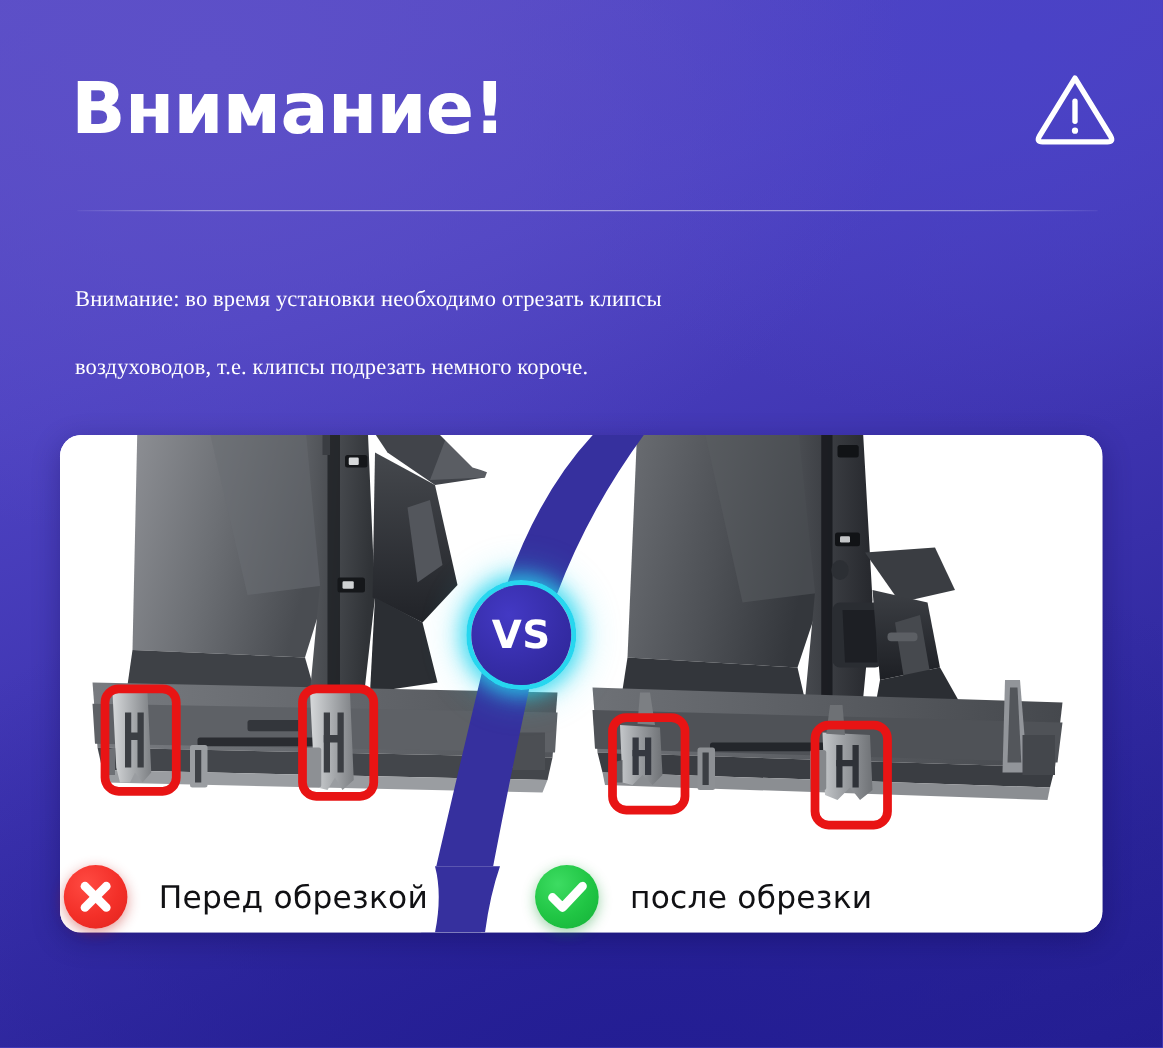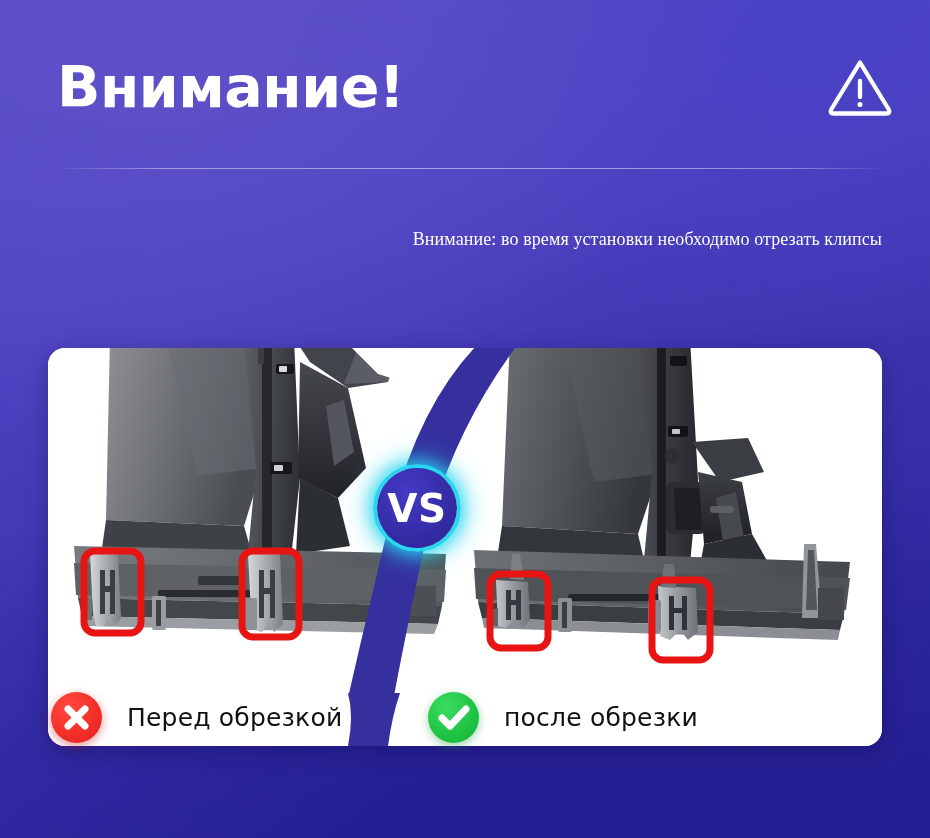--- a/index.html
+++ b/index.html
@@ -11,21 +11,20 @@
   }
 
   #page {
     position:relative;
     width:930px; height:838px;
     background:
       radial-gradient(ellipse 900px 620px at 18% 6%, #5d50c8 0%, rgba(93,80,200,0) 62%),
       radial-gradient(ellipse 700px 520px at 88% 4%, #4a42c6 0%, rgba(74,66,198,0) 60%),
       radial-gradient(ellipse 1100px 700px at 55% 104%, #231d93 0%, rgba(35,29,147,0) 66%),
       linear-gradient(160deg, #5b4ec6 0%, #4e43c2 28%, #3c32ae 58%, #2b2599 85%, #241e92 100%);
-    text-align: right;
   }
 
   
   .hdr { position:absolute; left:0; top:0; width:930px; height:170px; }
   .title {
     position:absolute; left:57px; top:58px;
     font-size:57px; font-weight:bold; color:#ffffff;
     letter-spacing:-0.5px; line-height:1.05;
     font-family:"DejaVu Sans","Liberation Sans",sans-serif;
   }
@@ -70,21 +69,21 @@
     position:absolute; inset:0; border-radius:50%;
     border:4px solid #27d6ef;
     box-shadow:0 0 14px 4px rgba(39,214,239,.72), 0 0 26px 9px rgba(39,214,239,.34), inset 0 0 7px rgba(39,214,239,.5);
   }
   .vs-core {
     position:absolute; inset:4px; border-radius:50%;
     background:radial-gradient(circle at 38% 30%, #4339c4 0%, #352ca6 58%, #2c2494 100%);
     display:flex; align-items:center; justify-content:center;
   }
   .vs-core span {
-    color:#fff; font-size:39px; font-weight:bold; letter-spacing:.5px;
+    color:#fff; font-size:31px; font-weight:bold; letter-spacing:.5px;
     font-family:"DejaVu Sans","Liberation Sans",sans-serif;
   }
 
   
   .lbl { position:absolute; display:flex; align-items:center; }
   .lbl.bad  { left:51px;  top:692px; }
   .lbl.good { left:428px; top:692px; }
 
   .badge { width:51px; height:51px; border-radius:50%; position:relative; flex:0 0 auto; }
   .badge.red   { background:radial-gradient(circle at 36% 30%, #ff4a42 0%, #f32f28 55%, #e0231d 100%); box-shadow:0 3px 10px rgba(190,25,20,.45); }
@@ -108,20 +107,21 @@
       <path d="M34 6.5 L62.5 53 Q65 57.5 60 57.5 L8 57.5 Q3 57.5 5.5 53 Z" fill="none" stroke="#ffffff" stroke-width="4.3" stroke-linejoin="round"></path>
       <line x1="34" y1="25" x2="34" y2="41" stroke="#ffffff" stroke-width="4.3" stroke-linecap="round"></line>
       <circle cx="34" cy="48.5" r="2.5" fill="#ffffff"></circle>
     </svg>
 
     <div class="hr"></div>
   </div>
 
   <div class="para">
     <span class="ln">Внимание: во время установки необходимо отрезать клипсы</span>
+    <span class="ln">воздуховодов, т.е. клипсы подрезать немного короче.</span>
   </div>
 
   <div class="card">
 
     <div class="pane left">
       <svg class="photo" viewBox="0 0 430 345" preserveAspectRatio="xMidYMid slice">
         <defs>
           <linearGradient id="pL1" x1="0" y1="0" x2="1" y2="0.3">
             <stop offset="0" stop-color="#8e9095"></stop>
               <stop offset="0.5" stop-color="#6d7075"></stop>

